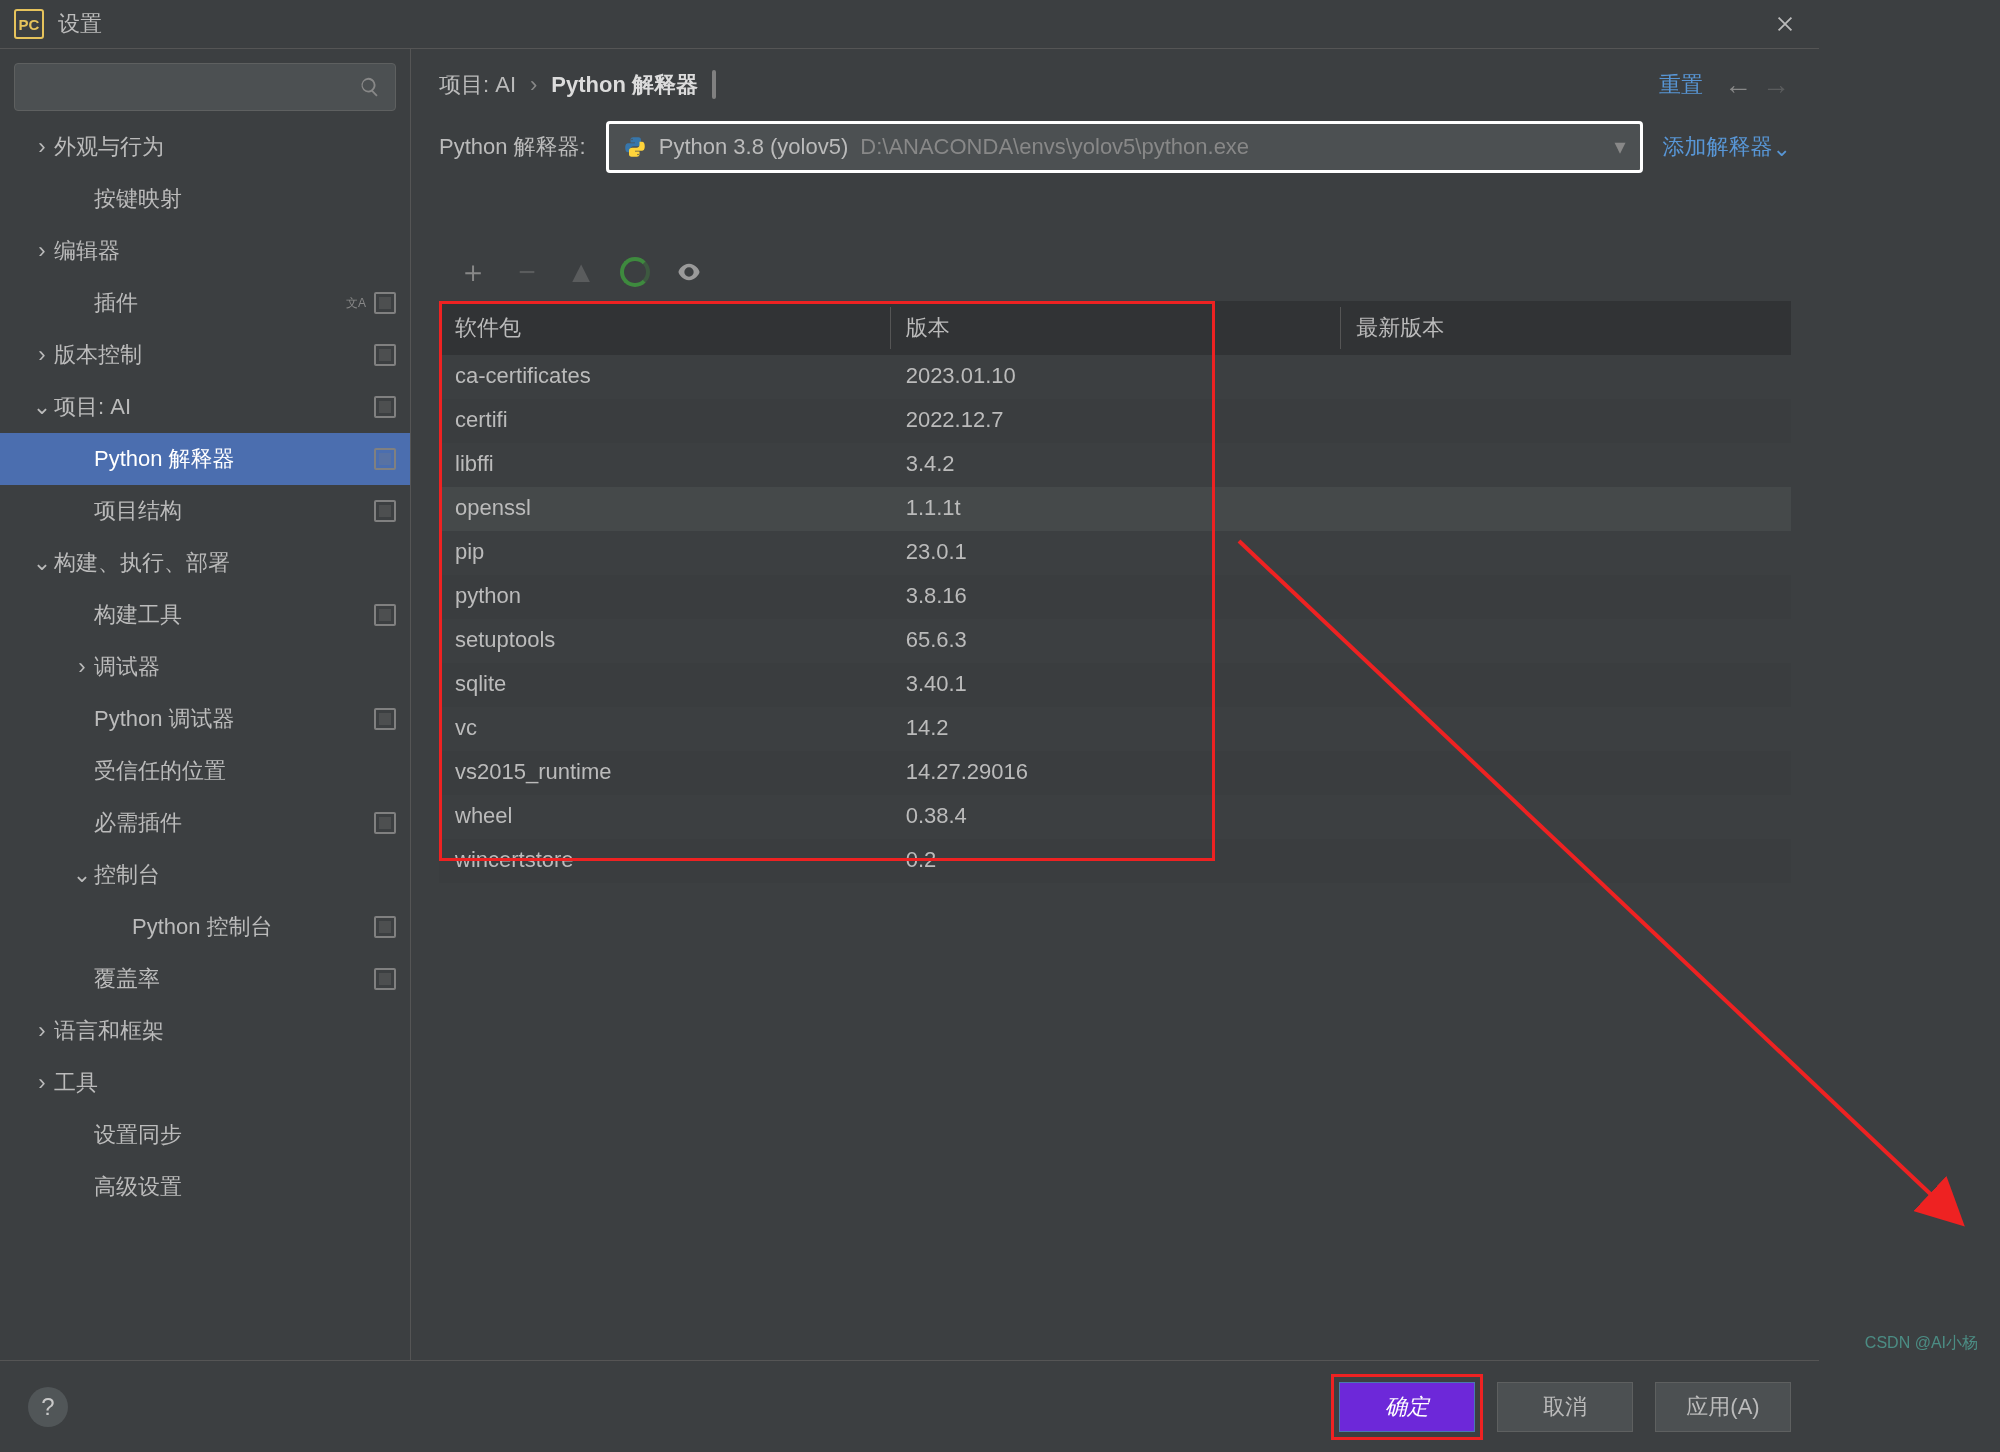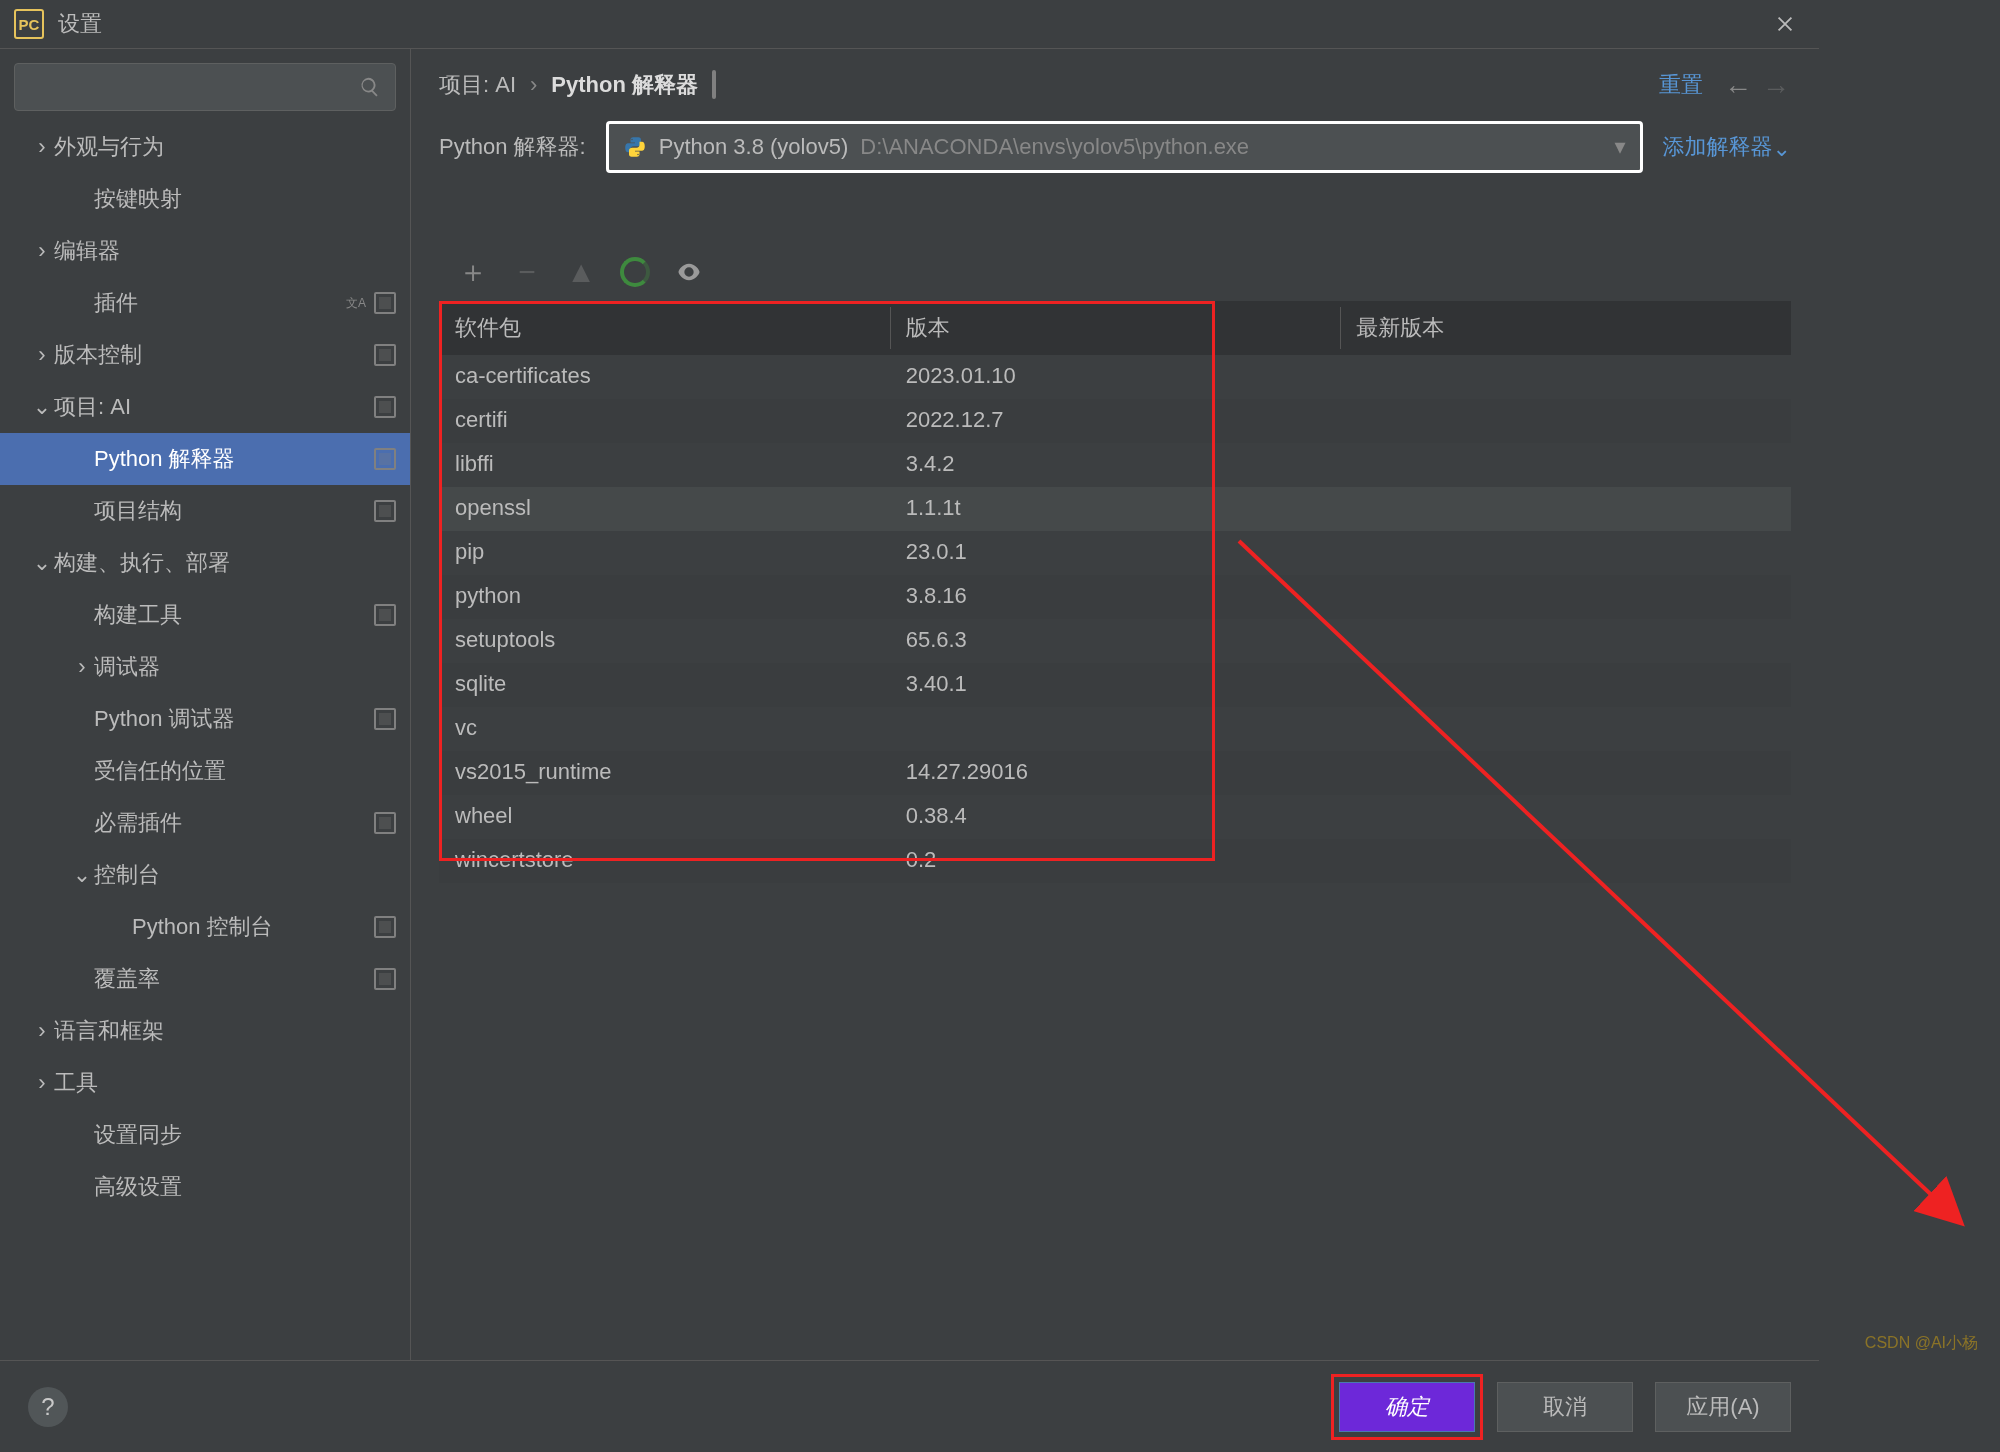--- a/index.html
+++ b/index.html
@@ -82,21 +82,21 @@
   .table-redbox{position:absolute;left:0;top:0;width:776px;height:560px;border:3px solid #e22;pointer-events:none;}
   .big-arrow{position:absolute;pointer-events:none;}
   
   .bottom{height:92px;border-top:1px solid var(--border);display:flex;align-items:center;padding:0 28px;gap:22px;}
   .help{width:40px;height:40px;border-radius:50%;background:var(--help);display:flex;align-items:center;justify-content:center;color:#c9c9c9;font-size:24px;cursor:pointer;}
   .bottom .spacer{flex:1;}
   .btn{min-width:136px;height:50px;padding:0 24px;display:inline-flex;align-items:center;justify-content:center;border:1px solid var(--btn-border);background:var(--btn);color:var(--text);cursor:pointer;}
   .btn.primary{background:#6d28d9;border-color:#4a79b0;color:#fff;position:relative;font-style:italic;}
   .btn-red-wrap{position:relative;}
   .btn-red-wrap::before{content:"";position:absolute;inset:-8px;border:3px solid #e22;pointer-events:none;}
-  .watermark{position:absolute;right:22px;bottom:98px;color:#eab308;font-size:16px;opacity:.45;pointer-events:none;margin-left:29px;}
+  .watermark{position:absolute;right:22px;bottom:98px;color:#5eead4;font-size:16px;opacity:.45;pointer-events:none;margin-left:29px;}
 </style>
 </head>
 <body>
 
 <div class="window">
 
   <div class="titlebar">
     <span class="logo">PC</span>
     <span class="title">设置</span>
     <span class="spacer"></span>
@@ -326,20 +326,21 @@
                 <div class="td">65.6.3</div>
                 <div class="td"></div>
               </div>
               <div class="trow">
                 <div class="td">sqlite</div>
                 <div class="td">3.40.1</div>
                 <div class="td"></div>
               </div>
               <div class="trow">
                 <div class="td">vc</div>
+                <div class="td">14.2</div>
                 <div class="td"></div>
               </div>
               <div class="trow">
                 <div class="td">vs2015_runtime</div>
                 <div class="td">14.27.29016</div>
                 <div class="td"></div>
               </div>
               <div class="trow">
                 <div class="td">wheel</div>
                 <div class="td">0.38.4</div>

